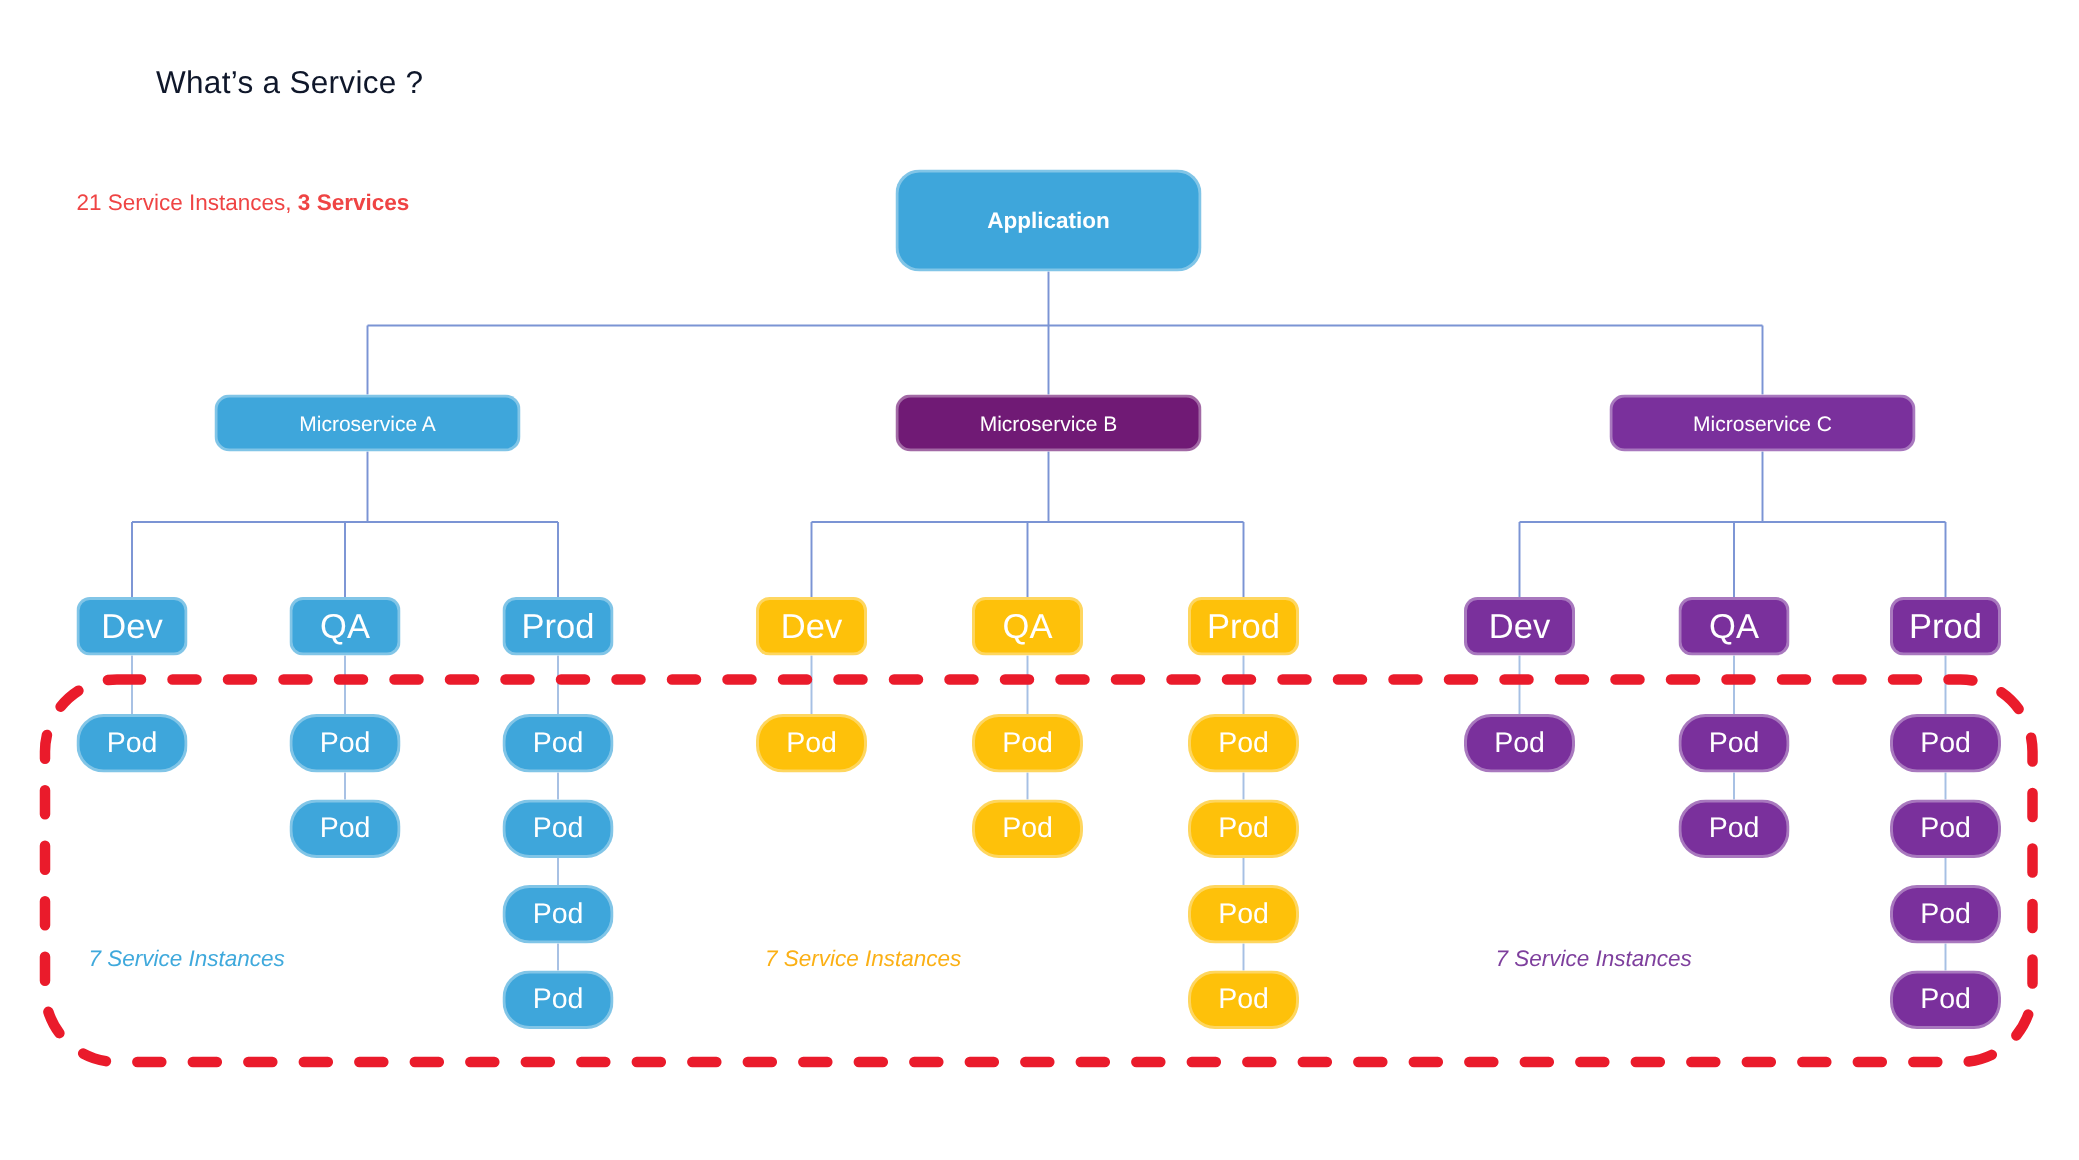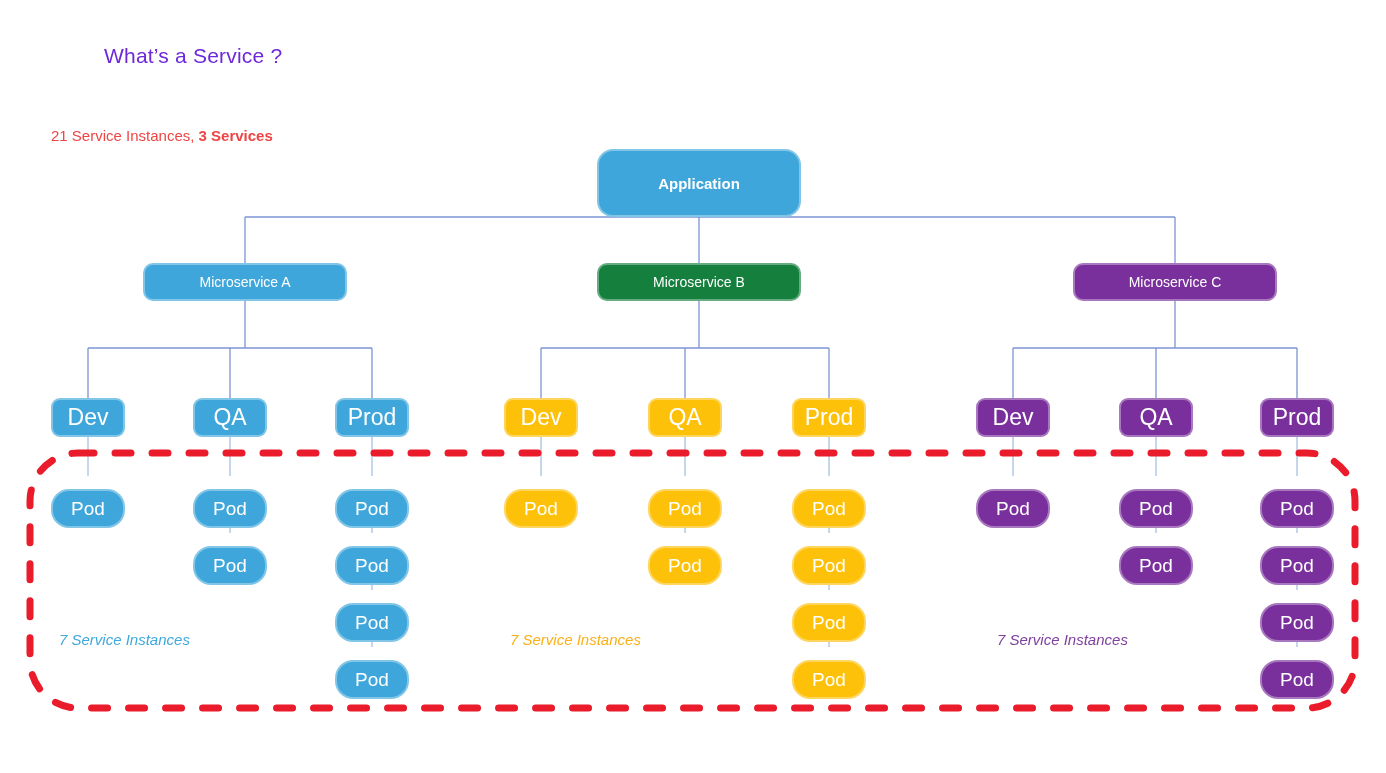--- a/index.html
+++ b/index.html
@@ -15,21 +15,21 @@
   .stats { position:absolute; left:51px; top:127px; font-size:15px; margin:0; }
   .stats b { font-weight:bold; }
   .node {
     position:absolute; display:flex; align-items:center; justify-content:center;
     color:#ffffff; box-sizing:border-box; border:2px solid rgba(255,255,255,0.35);
     white-space:nowrap;
   }
   .app  { border-radius:16px; font-weight:bold; font-size:15px; }
   .ms   { border-radius:10px; font-size:14px; }
   .env  { border-radius:9px;  font-size:23px; }
-  .pod  { border-radius:18px;  font-size:19px;margin-top:13px; }
+  .pod  { border-radius:18px;  font-size:19px; }
   .instances { position:absolute; font-size:15px;font-style:italic; }
   .tree { stroke-width:1.3; fill:none; }
   .stem { stroke-width:1.3; fill:none; }
   .dashrect { fill:none; stroke-linecap:round; }
 </style>
 </head>
 <body>
 
 <div class="canvas">
   <svg id="wires" viewBox="0 0 1386 773">
@@ -69,37 +69,37 @@
       <line x1="1156" y1="348" x2="1156" y2="398" class="tree" stroke="#7B94D4"></line>
       <line x1="1156" y1="437" x2="1156" y2="476" class="stem" stroke="#A6C0E4"></line>
       <line x1="1156" y1="515" x2="1156" y2="533" class="stem" stroke="#A6C0E4"></line>
       <line x1="1297" y1="348" x2="1297" y2="398" class="tree" stroke="#7B94D4"></line>
       <line x1="1297" y1="437" x2="1297" y2="476" class="stem" stroke="#A6C0E4"></line>
       <line x1="1297" y1="515" x2="1297" y2="533" class="stem" stroke="#A6C0E4"></line>
       <line x1="1297" y1="572" x2="1297" y2="590" class="stem" stroke="#A6C0E4"></line>
       <line x1="1297" y1="629" x2="1297" y2="647" class="stem" stroke="#A6C0E4"></line>
       <rect x="30" y="453" width="1325" height="255" rx="48" ry="48" class="dashrect" stroke="#EA1B2B" stroke-width="7" stroke-dasharray="16 21"></rect>
     </svg>
-  <div class="title" style="color: #6d28d9; text-align: center;">What’s a Service ?</div>
+  <div class="title" style="color: #0f172a; text-align: center;">What’s a Service ?</div>
   <p class="stats" style="color: #ef4444;"><span>21 Service Instances, </span><b>3 Services</b></p>
   <div id="nodes">
-      <div class="node app" style="left: 597px; top: 113px; width: 204px; height: 68px; background: rgb(62, 166, 219); margin-top: 36px;">Application</div>
+      <div class="node app" style="left: 597px; top: 113px; width: 204px; height: 68px; background: rgb(62, 166, 219);">Application</div>
       <div class="node ms" style="left: 143px; top: 263px; width: 204px; height: 38px; background: rgb(62, 166, 219);">Microservice A</div>
       <div class="node env" style="left: 51px; top: 398px; width: 74px; height: 39px; background: rgb(62, 166, 219);">Dev</div>
       <div class="node pod" style="left: 51px; top: 476px; width: 74px; height: 39px; background: rgb(62, 166, 219);">Pod</div>
       <div class="node env" style="left: 193px; top: 398px; width: 74px; height: 39px; background: rgb(62, 166, 219);">QA</div>
       <div class="node pod" style="left: 193px; top: 476px; width: 74px; height: 39px; background: rgb(62, 166, 219);">Pod</div>
       <div class="node pod" style="left: 193px; top: 533px; width: 74px; height: 39px; background: rgb(62, 166, 219);">Pod</div>
       <div class="node env" style="left: 335px; top: 398px; width: 74px; height: 39px; background: rgb(62, 166, 219);">Prod</div>
       <div class="node pod" style="left: 335px; top: 476px; width: 74px; height: 39px; background: rgb(62, 166, 219);">Pod</div>
       <div class="node pod" style="left: 335px; top: 533px; width: 74px; height: 39px; background: rgb(62, 166, 219);">Pod</div>
       <div class="node pod" style="left: 335px; top: 590px; width: 74px; height: 39px; background: rgb(62, 166, 219);">Pod</div>
       <div class="node pod" style="left: 335px; top: 647px; width: 74px; height: 39px; background: rgb(62, 166, 219);">Pod</div>
       <div class="instances" style="left: 59px; top: 631px; color: rgb(63, 169, 220);">7 Service Instances</div>
-      <div class="node ms" style="left: 597px; top: 263px; width: 204px; height: 38px; background: #15803d;">Microservice B</div>
+      <div class="node ms" style="left: 597px; top: 263px; width: 204px; height: 38px; background: #701a75;">Microservice B</div>
       <div class="node env" style="left: 504px; top: 398px; width: 74px; height: 39px; background: rgb(254, 193, 10);">Dev</div>
       <div class="node pod" style="left: 504px; top: 476px; width: 74px; height: 39px; background: rgb(254, 193, 10);">Pod</div>
       <div class="node env" style="left: 648px; top: 398px; width: 74px; height: 39px; background: rgb(254, 193, 10);">QA</div>
       <div class="node pod" style="left: 648px; top: 476px; width: 74px; height: 39px; background: rgb(254, 193, 10);">Pod</div>
       <div class="node pod" style="left: 648px; top: 533px; width: 74px; height: 39px; background: rgb(254, 193, 10);">Pod</div>
       <div class="node env" style="left: 792px; top: 398px; width: 74px; height: 39px; background: rgb(254, 193, 10);">Prod</div>
       <div class="node pod" style="left: 792px; top: 476px; width: 74px; height: 39px; background: rgb(254, 193, 10);">Pod</div>
       <div class="node pod" style="left: 792px; top: 533px; width: 74px; height: 39px; background: rgb(254, 193, 10);">Pod</div>
       <div class="node pod" style="left: 792px; top: 590px; width: 74px; height: 39px; background: rgb(254, 193, 10);">Pod</div>
       <div class="node pod" style="left: 792px; top: 647px; width: 74px; height: 39px; background: rgb(254, 193, 10);">Pod</div>

